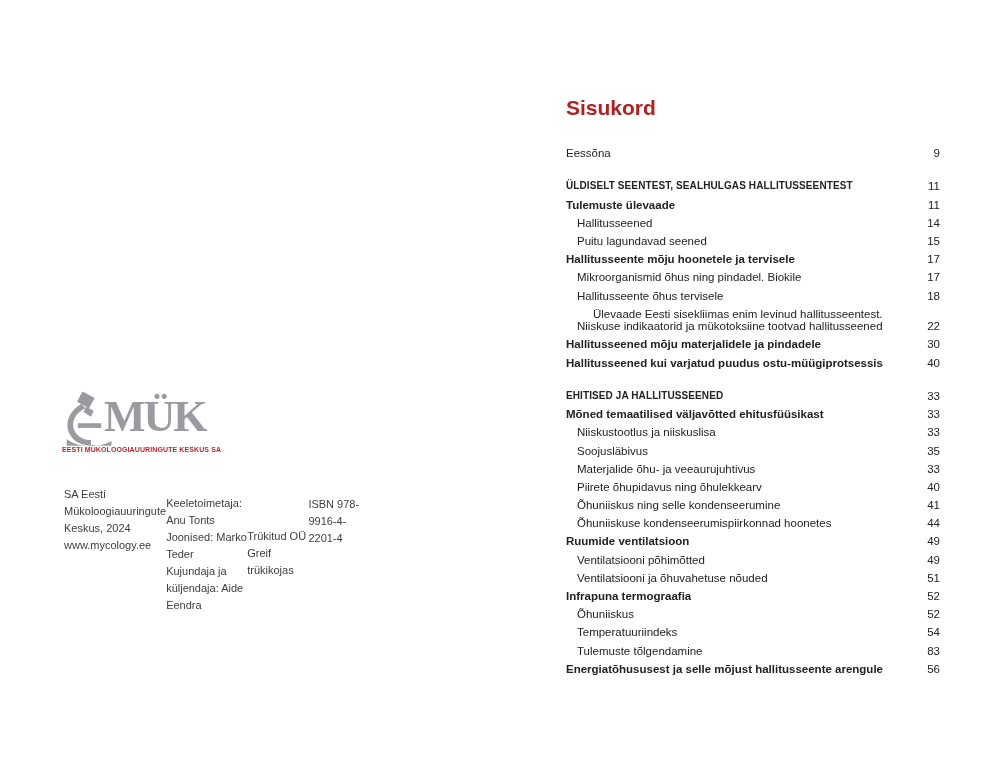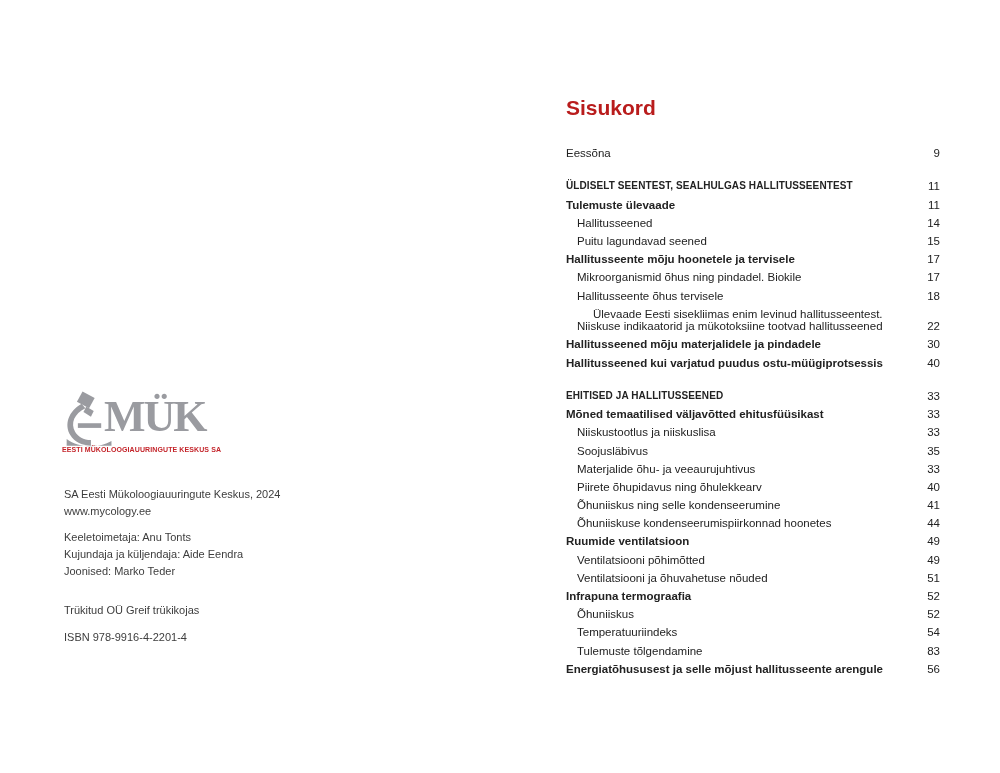--- a/index.html
+++ b/index.html
@@ -17,26 +17,26 @@
     font-size:44px;line-height:40px;letter-spacing:-2px;
     color:var(--logo-gray,#9a9ba0);
   }
   .logo-caption{
     position:absolute;left:0;top:57px;width:150px;white-space:nowrap;
     font-size:7px;font-weight:bold;letter-spacing:0.1px;
     color:var(--logo-red,#c4252b);
   }
   .imprint{
     position:absolute;left:64px;top:486px;width:300px;
-    display:flex;flex-direction:column;
+    display:flex;flex-direction:row;
     font-size:11px;line-height:17px;color:#3d3d3d;
   }
   .imprint-group{display:block;}
   .imprint-group:nth-child(2){margin-top:9px;}
-  .imprint-group:nth-child(3){margin-top:22px;}
+  .imprint-group:nth-child(3){margin-top:42px;}
   .imprint-group:nth-child(4){margin-top:10px;}
   
   .toc-title{
     position:absolute;left:566px;top:96px;
     font-size:21px;line-height:24px;font-weight:bold;color:#b91c1c;
   }
   .toc-list{
     position:absolute;left:566px;top:147px;width:374px;
     display:flex;flex-direction:column;
     font-size:11.5px;line-height:12.5px;color:#222222;
@@ -69,22 +69,22 @@
     <div class="logo-caption">EESTI MÜKOLOOGIAUURINGUTE KESKUS SA</div>
   </div>
 
   <div class="imprint">
       <div class="imprint-group">
         <div class="imprint-line">SA Eesti Mükoloogiauuringute Keskus, 2024</div>
         <div class="imprint-line">www.mycology.ee</div>
       </div>
       <div class="imprint-group">
         <div class="imprint-line">Keeletoimetaja: Anu Tonts</div>
+        <div class="imprint-line">Joonised: Marko Teder</div>
         <div class="imprint-line">Kujundaja ja küljendaja: Aide Eendra</div>
-        <div class="imprint-line">Joonised: Marko Teder</div>
       </div>
       <div class="imprint-group">
         <div class="imprint-line">Trükitud OÜ Greif trükikojas</div>
       </div>
       <div class="imprint-group">
         <div class="imprint-line">ISBN 978-9916-4-2201-4</div>
       </div>
     </div>
 </div>
 

